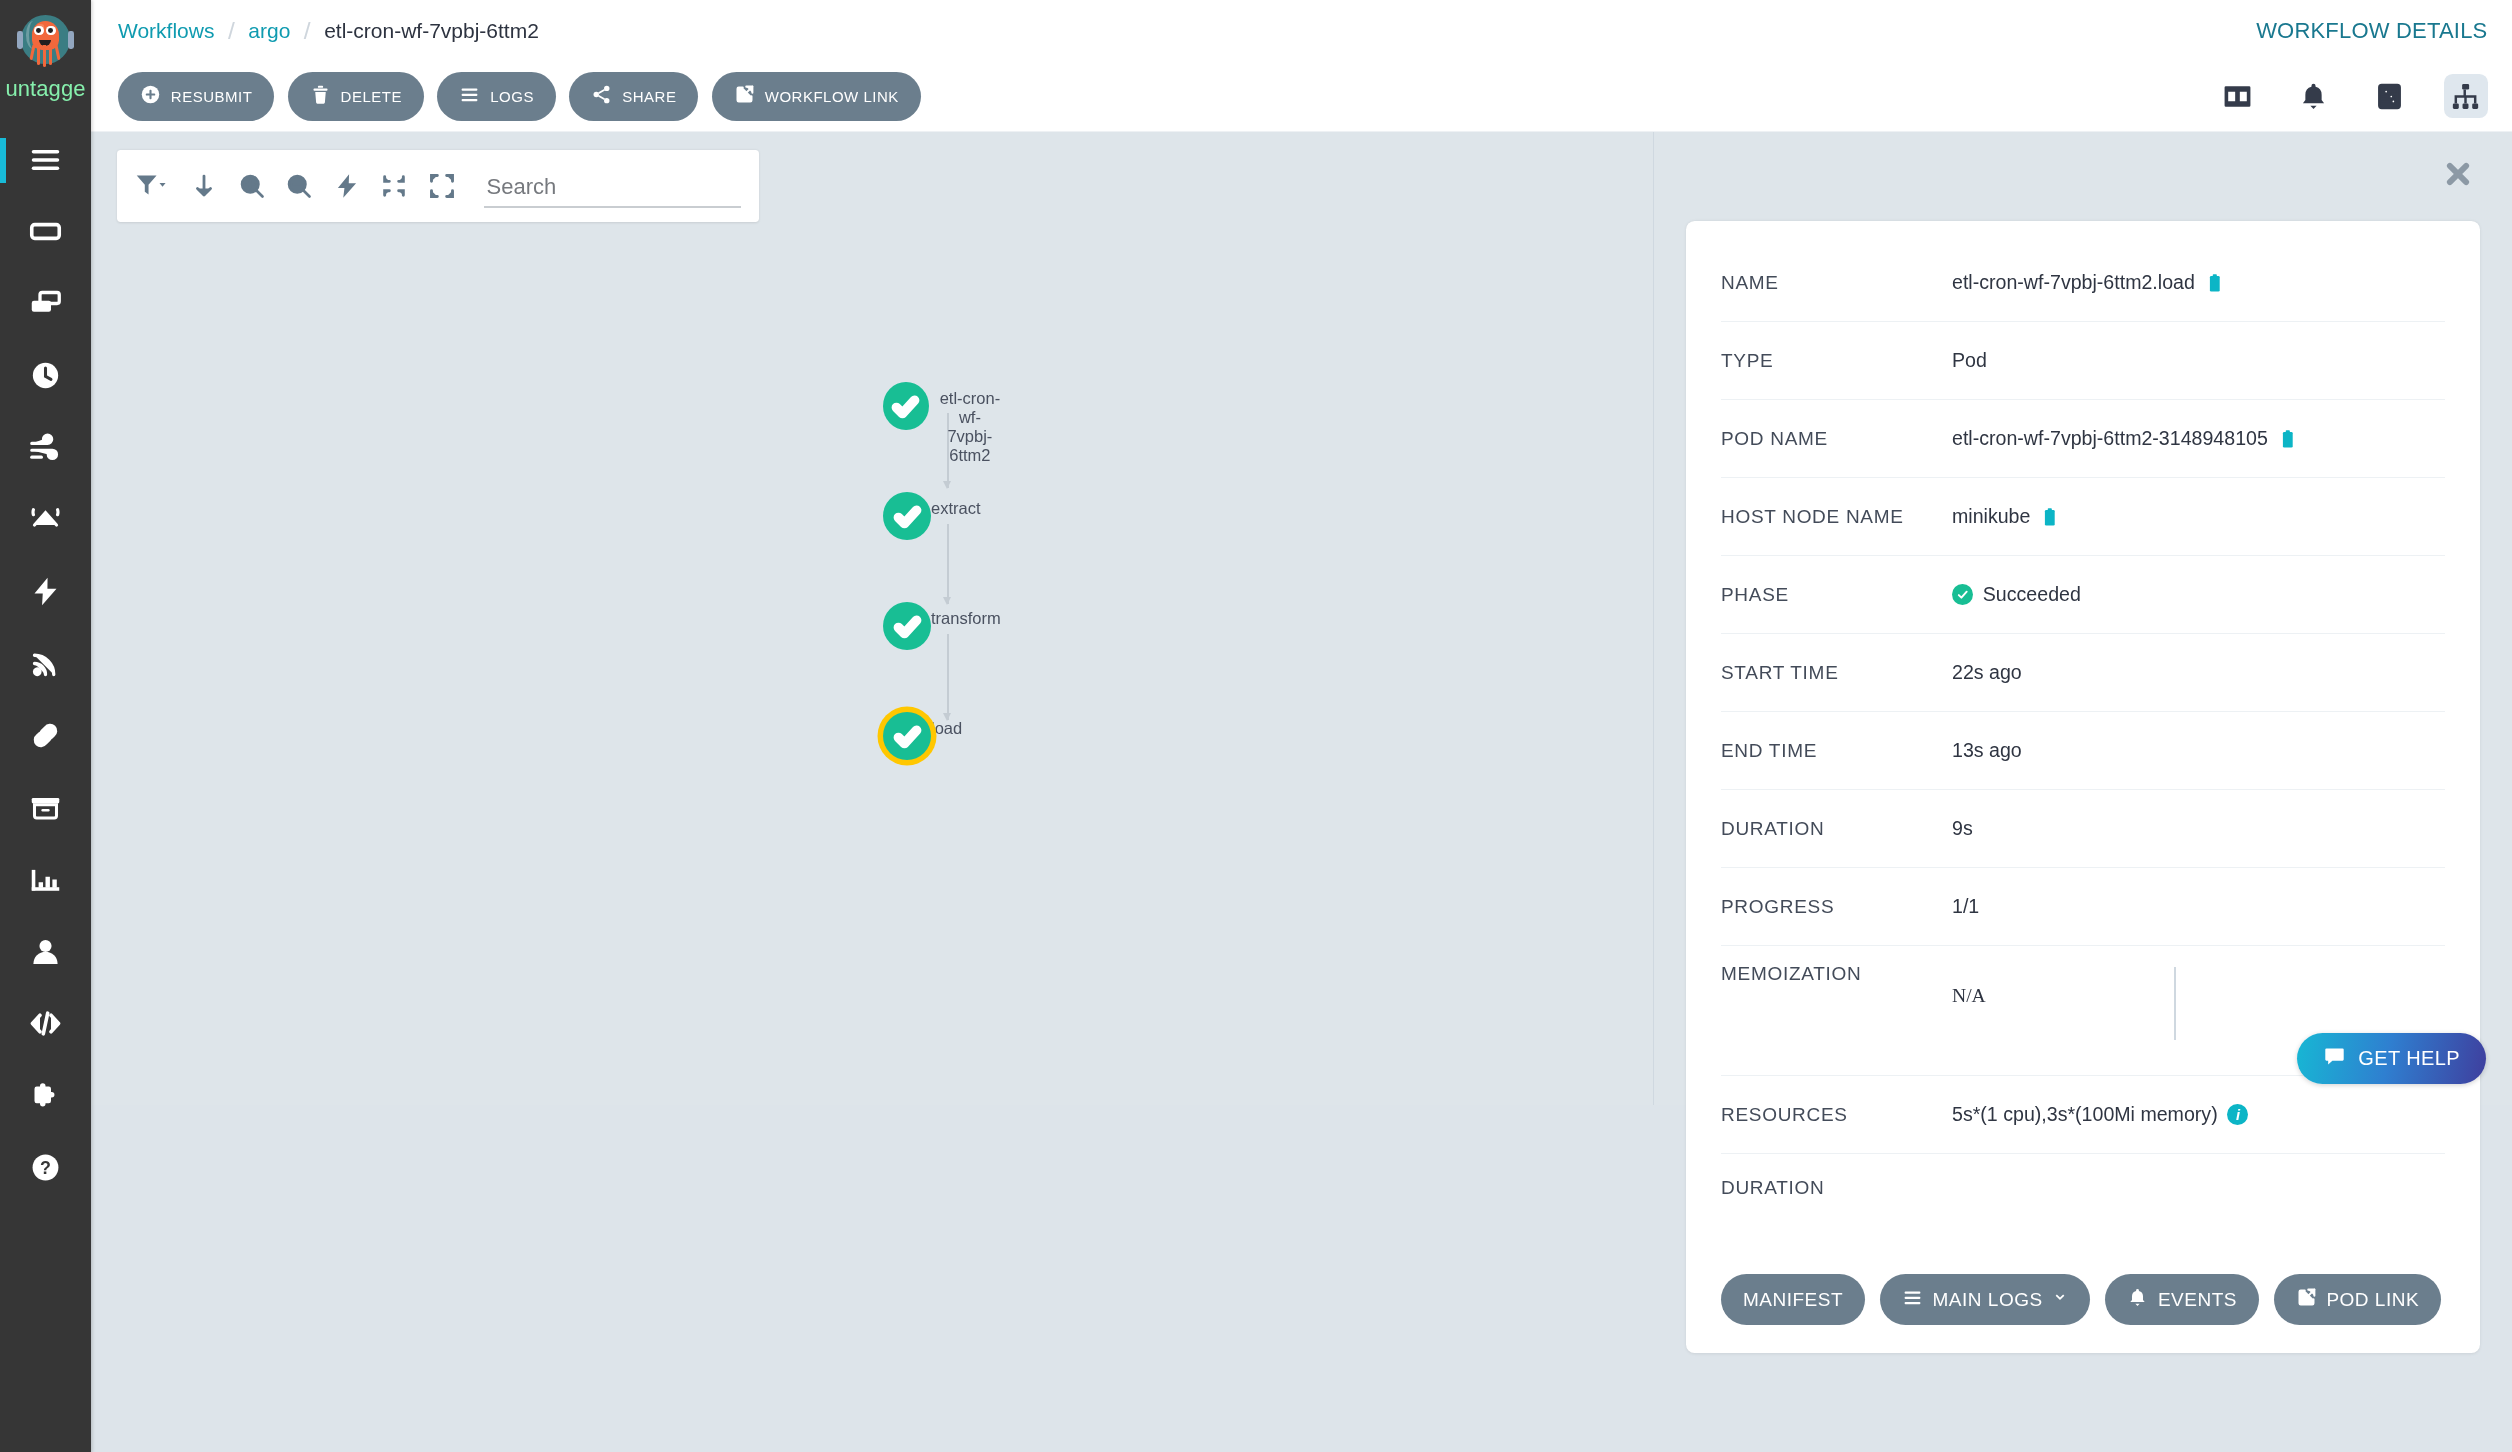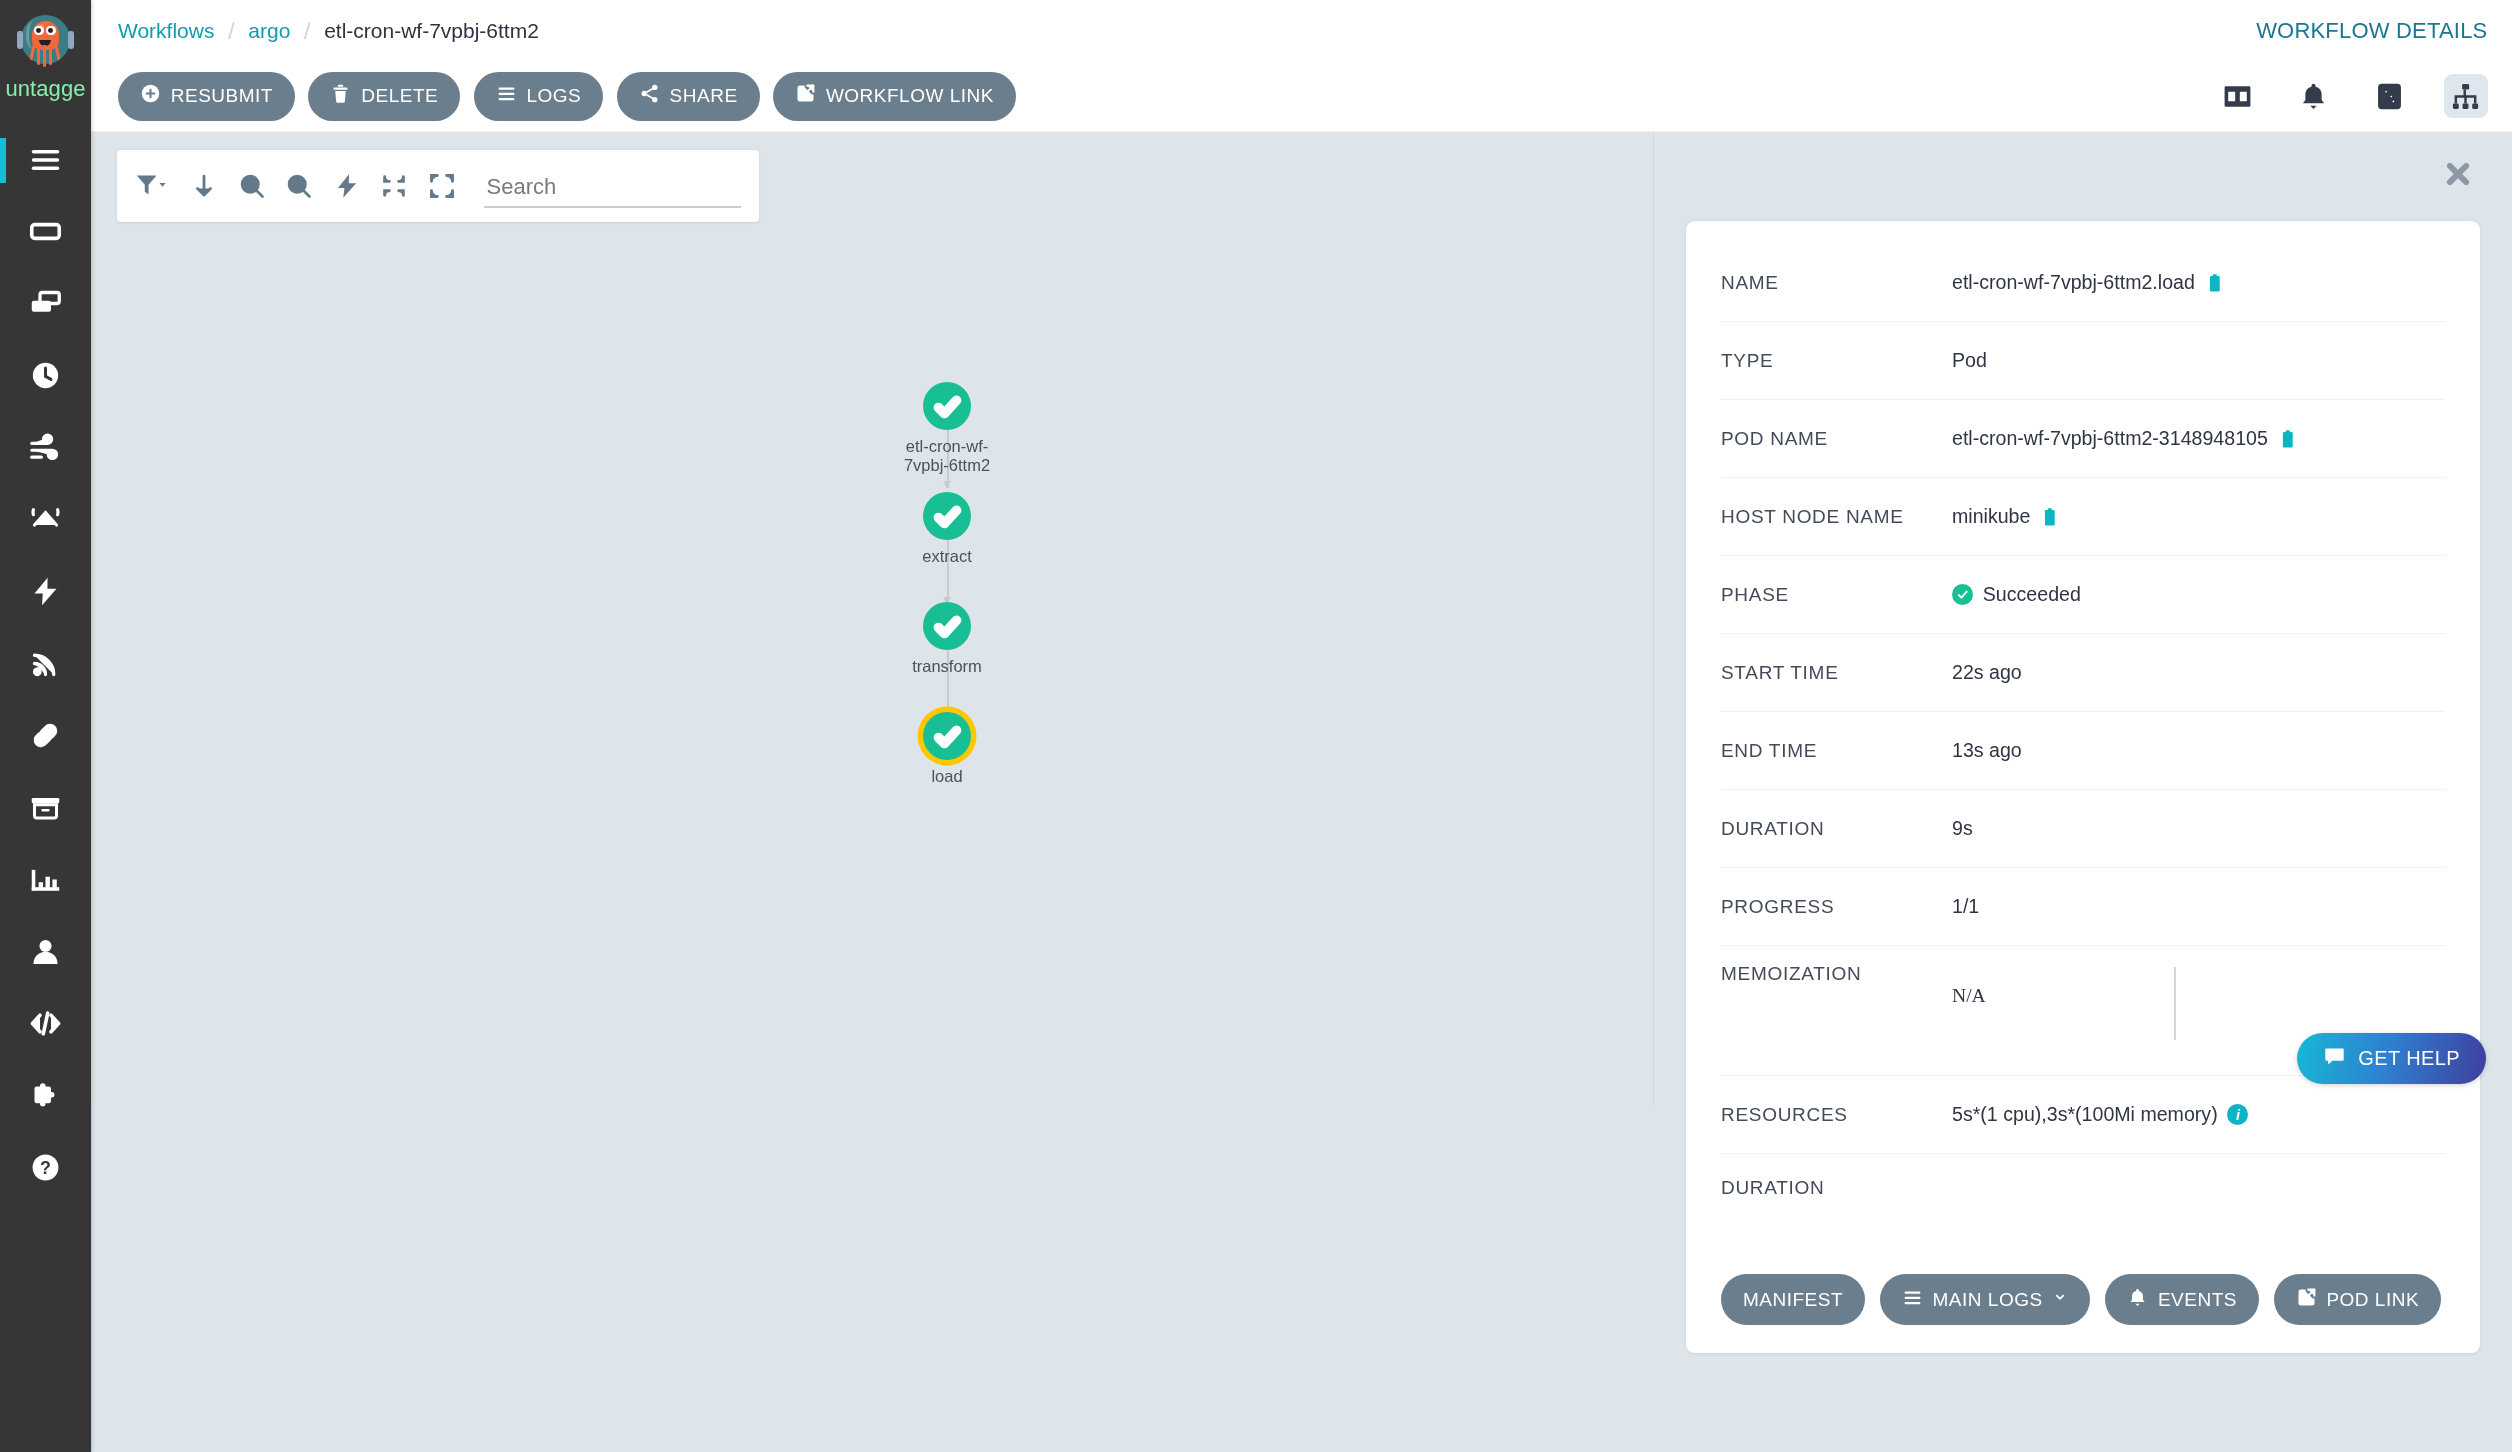--- a/index.html
+++ b/index.html
@@ -82,21 +82,21 @@
   
   #actionbar {
     height:71px; background:#fff; display:flex; align-items:center;
     padding:0 24.5px 0 27px; flex:0 0 71px; justify-content:space-between;
     border-bottom:0.6px solid #eef1f4;
   }
   #action-buttons { display:flex; align-items:center; gap:13.5px; }
   .pill {
     height:49px; border-radius:26px; background:#6b7e8d; color:#fff;
     display:inline-flex; align-items:center; gap:9.8px; padding:0 22px;
-    font-size:19px; letter-spacing:0.5px; cursor:pointer; white-space:nowrap;
+    font-size:15px; letter-spacing:0.5px; cursor:pointer; white-space:nowrap;
     border:none; font-family:inherit;
   }
   .pill svg { width:21px; height:21px; fill:#fff; flex:0 0 21px; }
   #topright-icons { display:flex; align-items:center; gap:32px; }
   .tr-icon { width:44px; height:44px; display:flex; align-items:center; justify-content:center;
     border-radius:8.6px; cursor:pointer; }
   .tr-icon svg { width:31px; height:31px; fill:#343b4a; }
   .tr-icon.active { background:#dfe7ee; }
 
   
@@ -116,21 +116,21 @@
     flex:1; margin-left:8.6px; height:44px; display:flex; align-items:flex-end;
   }
   #graph-search input {
     width:100%; border:none; border-bottom:2.4px solid #c9cdd1; background:transparent;
     font-size:22px; color:#4d7c0f; font-family:inherit; padding:0 0 6.1px 2.4px; outline:none;
   }
   #graph-search input::placeholder{ color:#76797e; }
 
   
   #dag { position:absolute; left:0; top:0; width:100%; height:100%; }
-  .node-group { position:absolute; display:flex; flex-direction:column; align-items:center; }
+  .node-group { position:absolute; display:flex; flex-direction:row; align-items:flex-start; }
   .node-circle {
     width:48px; height:48px; border-radius:50%; background:#18BE94;
     display:flex; align-items:center; justify-content:center; cursor:pointer;
     position:relative;
   }
   .node-circle.selected { box-shadow:0 0 0 5.5px #FFC700; }
   .node-circle svg { width:29px; height:29px; fill:none; stroke:#fff; stroke-width:8;
     stroke-linecap:round; stroke-linejoin:round; }
   .node-label {
     margin-top:7.3px; font-size:16.5px; color:#4a5160; text-align:center; line-height:1.14;

